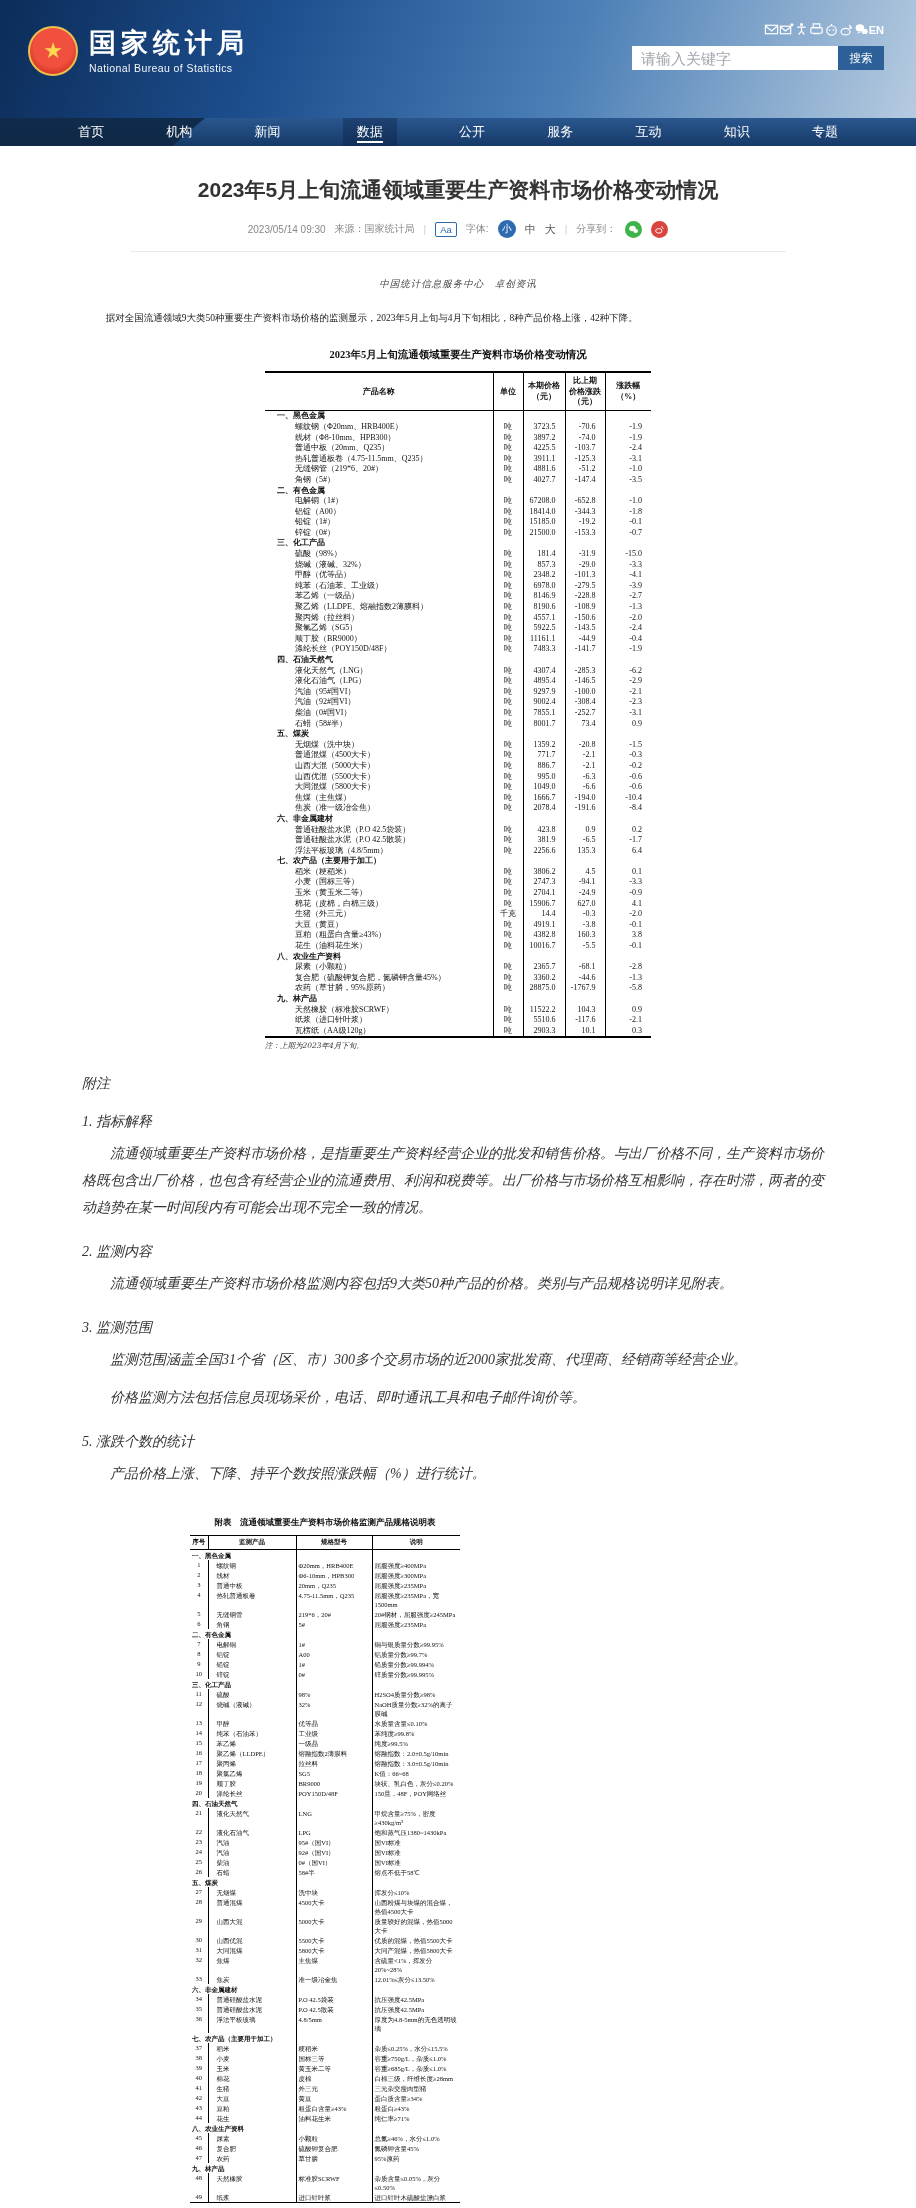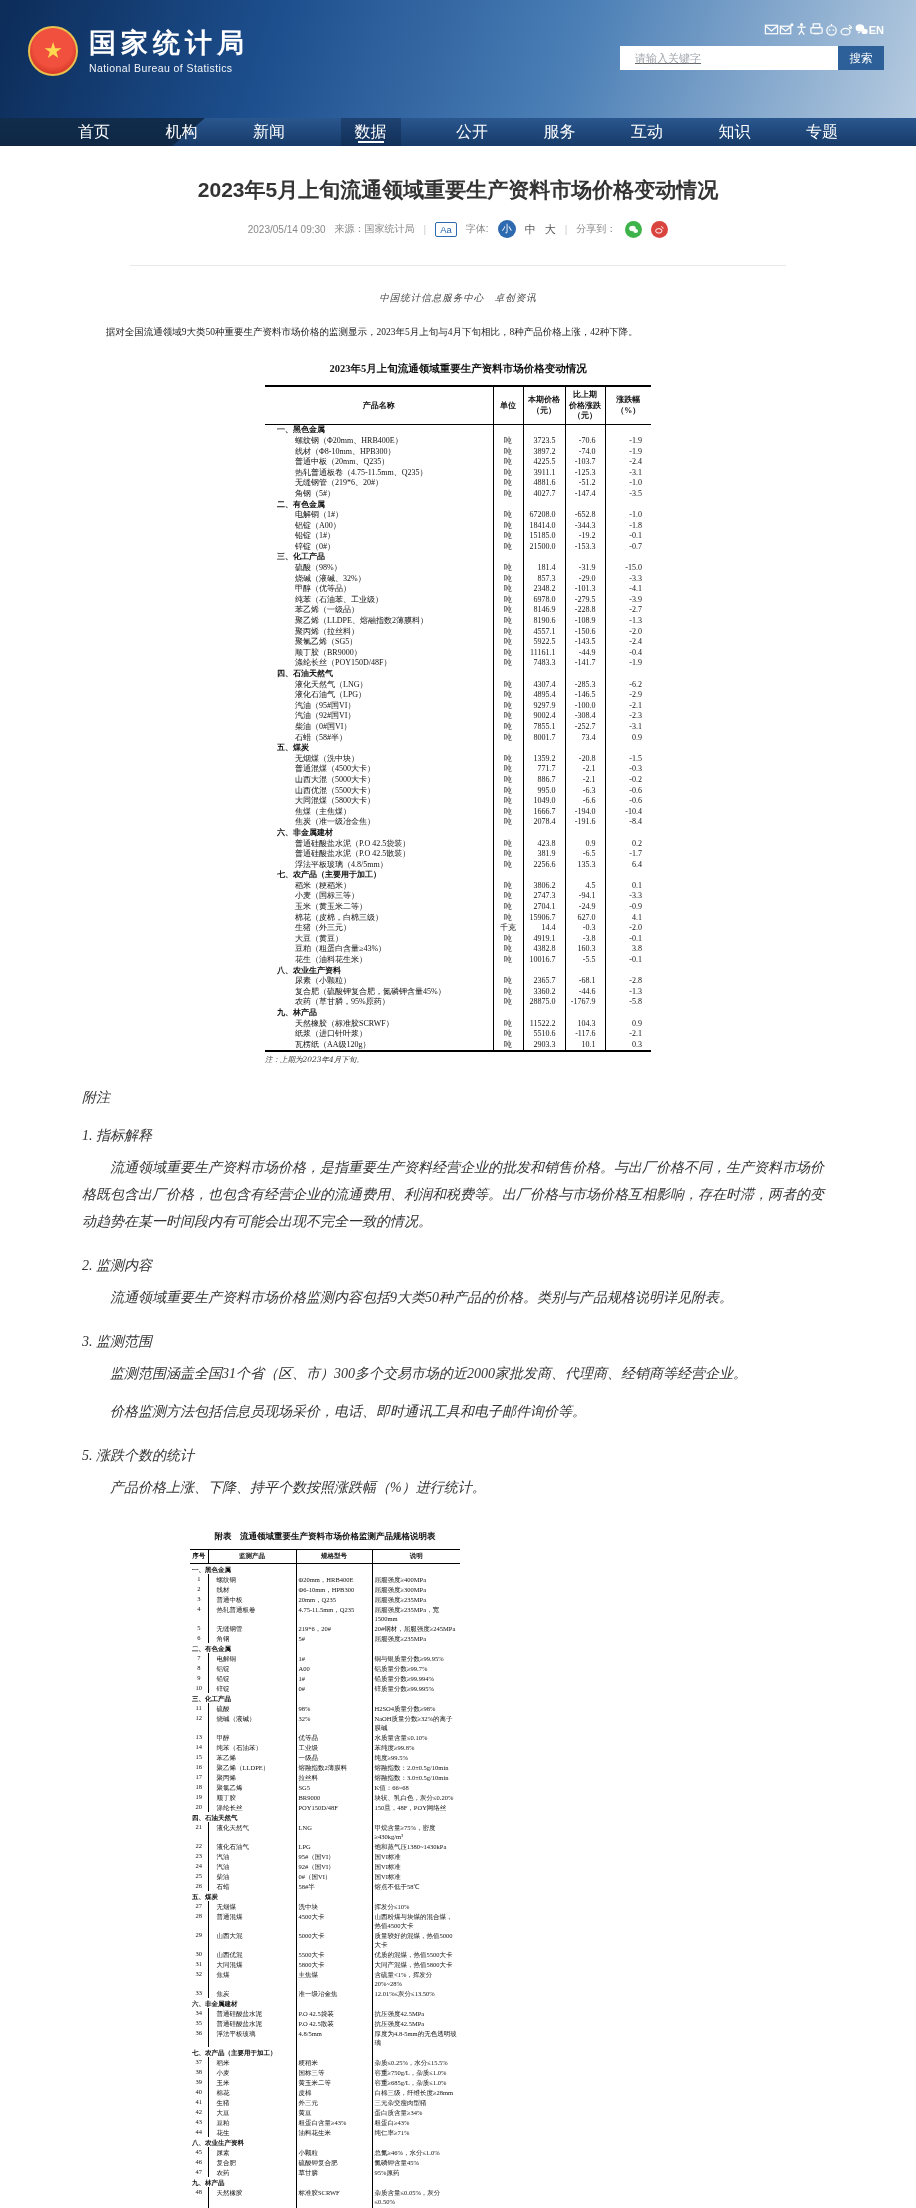--- a/index.html
+++ b/index.html
@@ -14,38 +14,38 @@
     background:radial-gradient(circle at 50% 42%,#f0503d 55%,#b81c10);
     border:2px solid #e9c04d;color:#ffd94f;display:flex;align-items:center;justify-content:center;
     font-size:22px;line-height:1;}
   .site-name{color:#fff;font-size:27px;font-weight:bold;letter-spacing:5px;line-height:1.15;}
   .site-name-en{color:#fff;font-size:10.5px;letter-spacing:.4px;margin-top:2px;font-weight:normal;opacity:.95;}
   .quick-icons{position:absolute;right:32px;top:22px;display:flex;align-items:center;}
   .qicon{width:15px;height:15px;display:inline-flex;}
   .qicon svg{width:15px;height:15px;}
   .lang{color:#fff;font-size:11px;font-weight:bold;cursor:pointer;}
   .search-row{position:absolute;right:32px;top:46px;display:flex;}
-  .search-input{width:188px;height:24px;border:none;outline:none;padding:0 15px;
-    font-size:11px;color:#666;background:#fff;text-decoration:underline;}
+  .search-input{width:188px;height:24px;border:none;outline:none;padding:0 9px;
+    font-size:15px;color:#666;background:#fff;}
   .search-input::placeholder{color:#a0a6ad;}
   .search-btn{width:46px;height:24px;border:none;background:#2d6099;color:#fff;
     font-size:11.5px;cursor:pointer;}
 
   
   .nav{height:28px;position:relative;background:linear-gradient(#2a578f,#163a68);}
   .nav::before{content:"";position:absolute;left:0;top:0;width:205px;height:28px;
     background:#0d2440;clip-path:polygon(0 0,100% 0,84% 100%,0 100%);opacity:.85;}
   .nav-items{position:relative;display:flex;justify-content:space-between;padding:0 78px;}
-  .nav-item{color:#fff;font-size:16px;line-height:28px;text-decoration:none;cursor:pointer;text-align:left;}
+  .nav-item{color:#fff;font-size:13px;line-height:28px;text-decoration:none;cursor:pointer;text-align:left;}
   .nav-item.active{background:rgba(10,30,60,.35);padding:0 14px;}
   .nav-item.active::after{content:"";display:block;width:26px;height:2px;background:#fff;margin:-5px auto 0;}
 
   
   .page-title{margin:30px 60px 0;text-align:center;font-size:21px;color:#333;font-weight:bold;}
-  .meta{margin:16px 130px 0;padding-bottom:27px;border-bottom:1px solid #e9e9e9;
+  .meta{margin:16px 130px 0;padding-bottom:13px;border-bottom:1px solid #e9e9e9;
     display:flex;justify-content:center;align-items:center;gap:9px;font-size:10px;color:#888;}
   .meta .sep{color:#ccc;}
   .aa-box{border:1px solid #2e6ab0;color:#2e6ab0;font-size:9.5px;padding:1px 4px;border-radius:2px;cursor:pointer;}
   .font-circle{background:#2e6ab0;color:#fff;border-radius:50%;width:18px;height:18px;
     display:inline-flex;align-items:center;justify-content:center;font-size:10px;cursor:pointer;}
   .font-opt{color:#555;font-size:11px;cursor:pointer;}
   .share-ic{width:17px;height:17px;border-radius:50%;display:inline-flex;
     align-items:center;justify-content:center;cursor:pointer;}
   .share-ic svg{width:11px;height:11px;}
   .share-wechat{background:#3eb349;}

